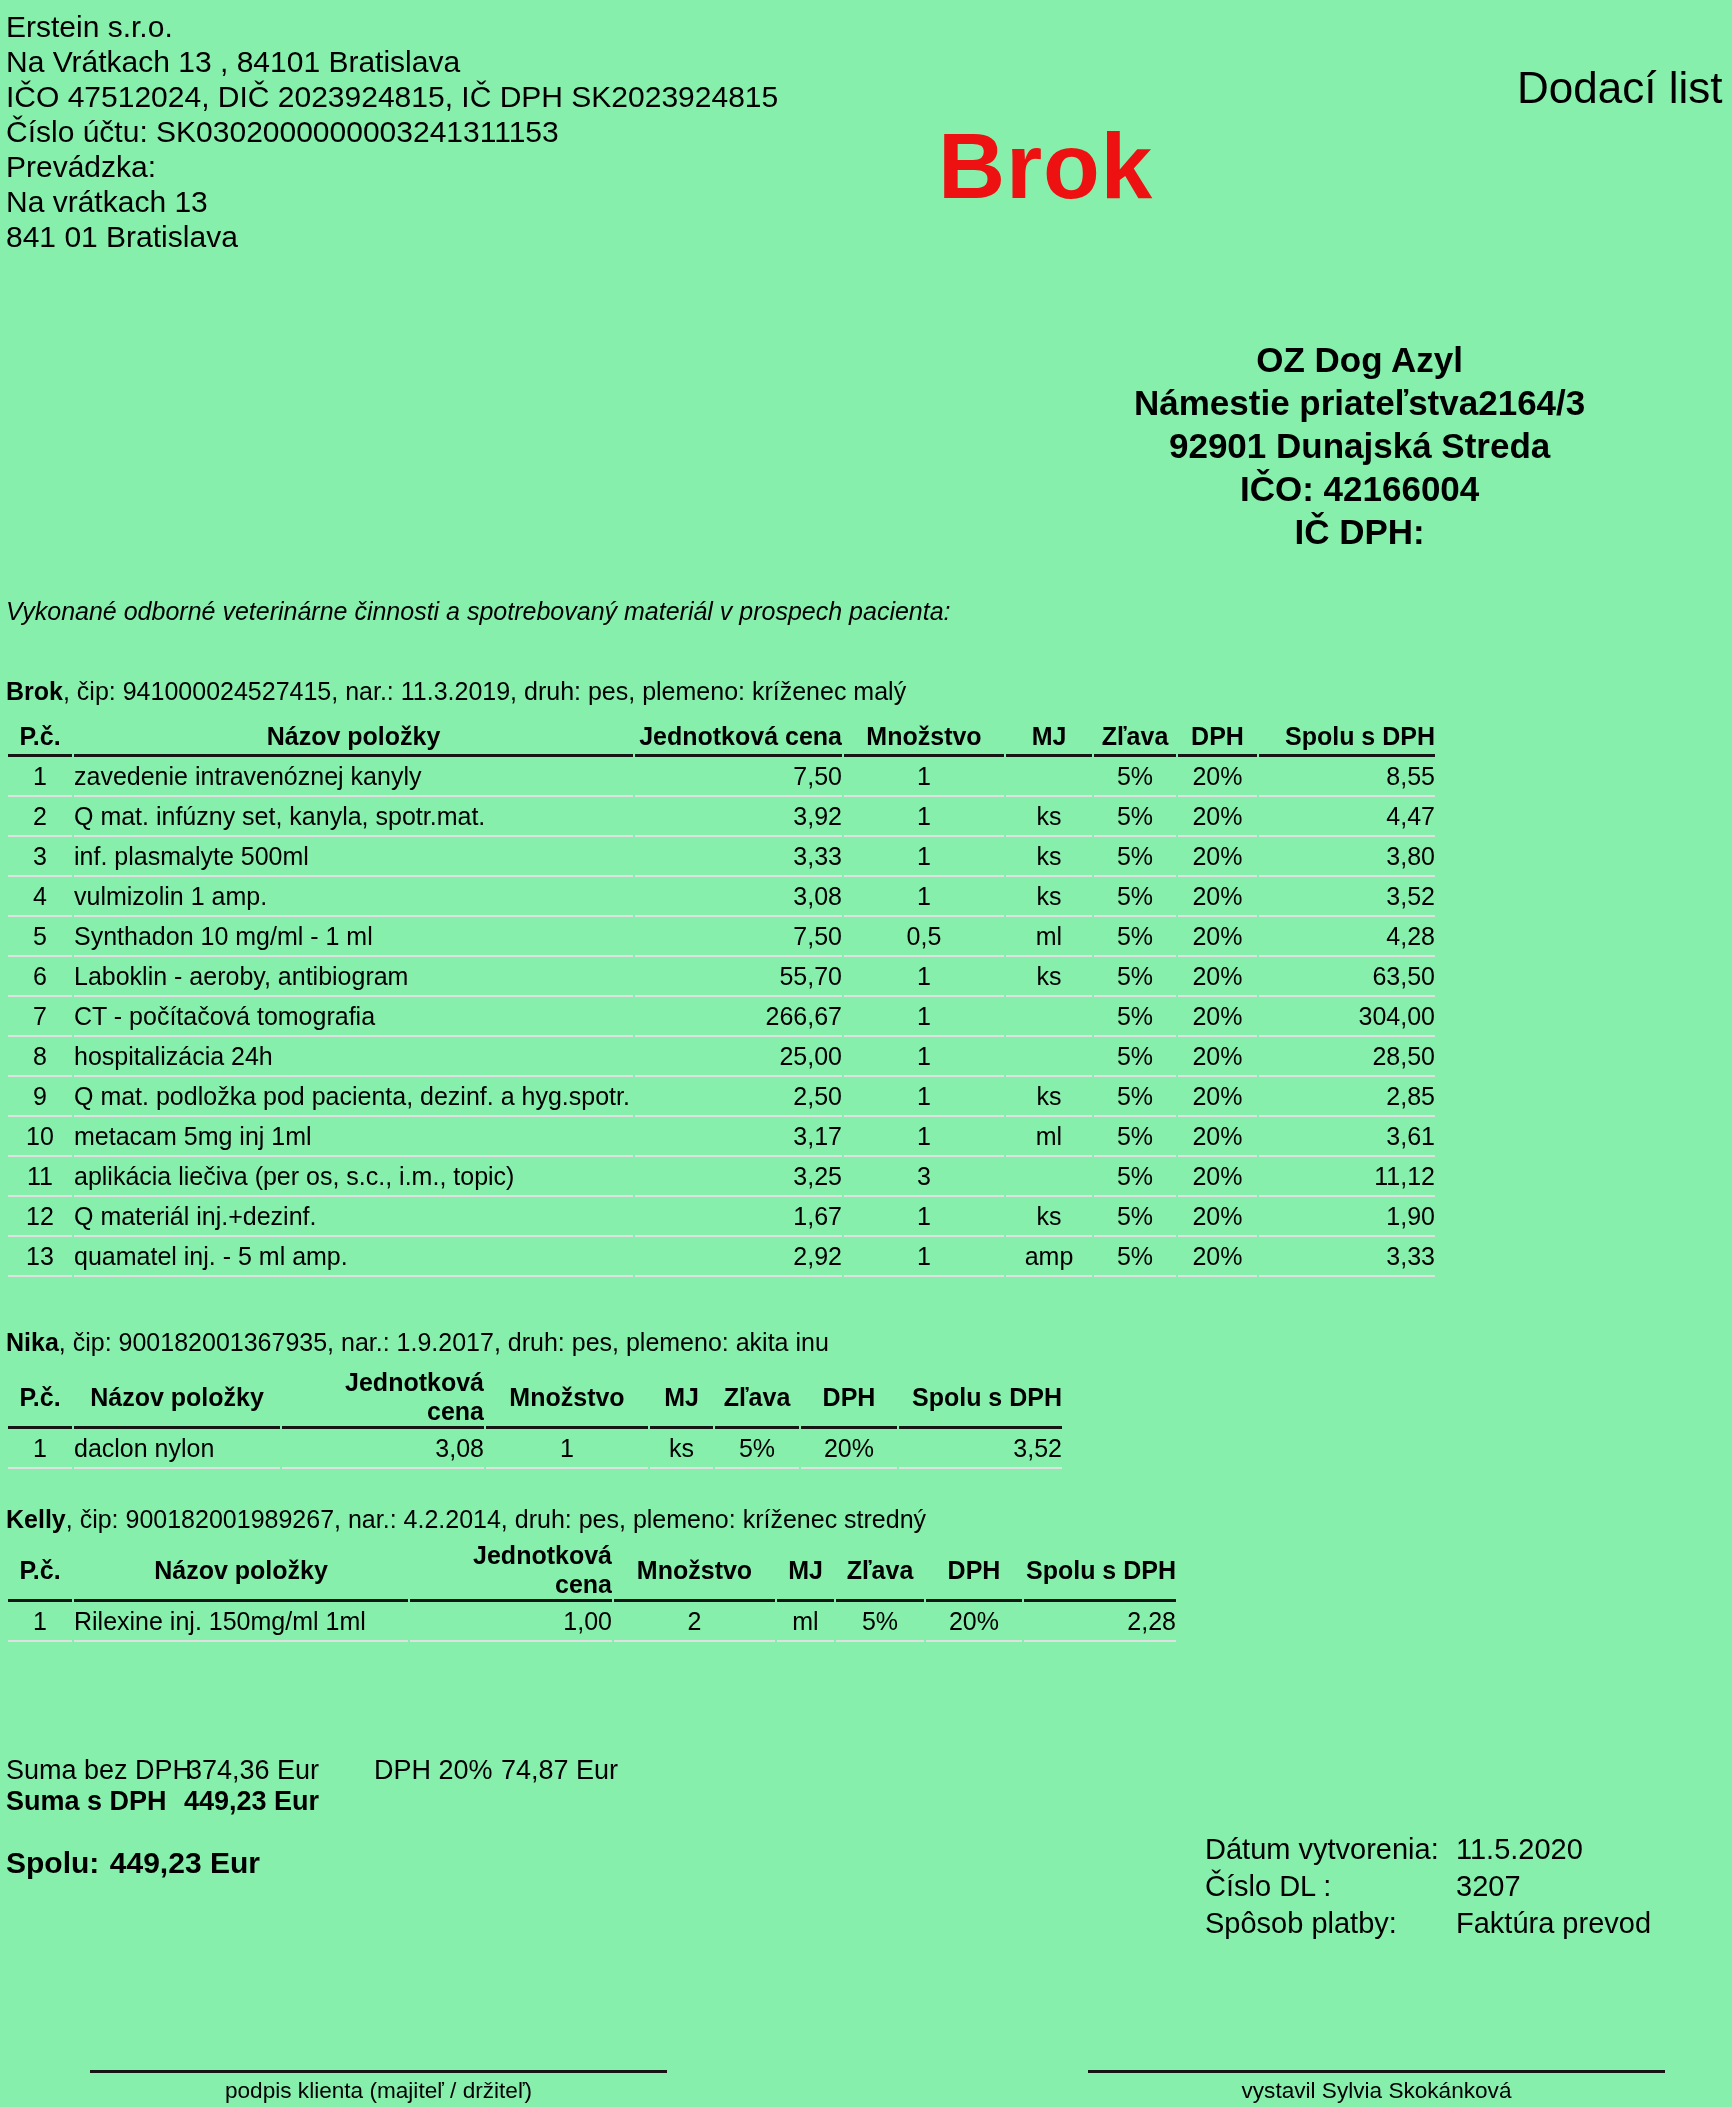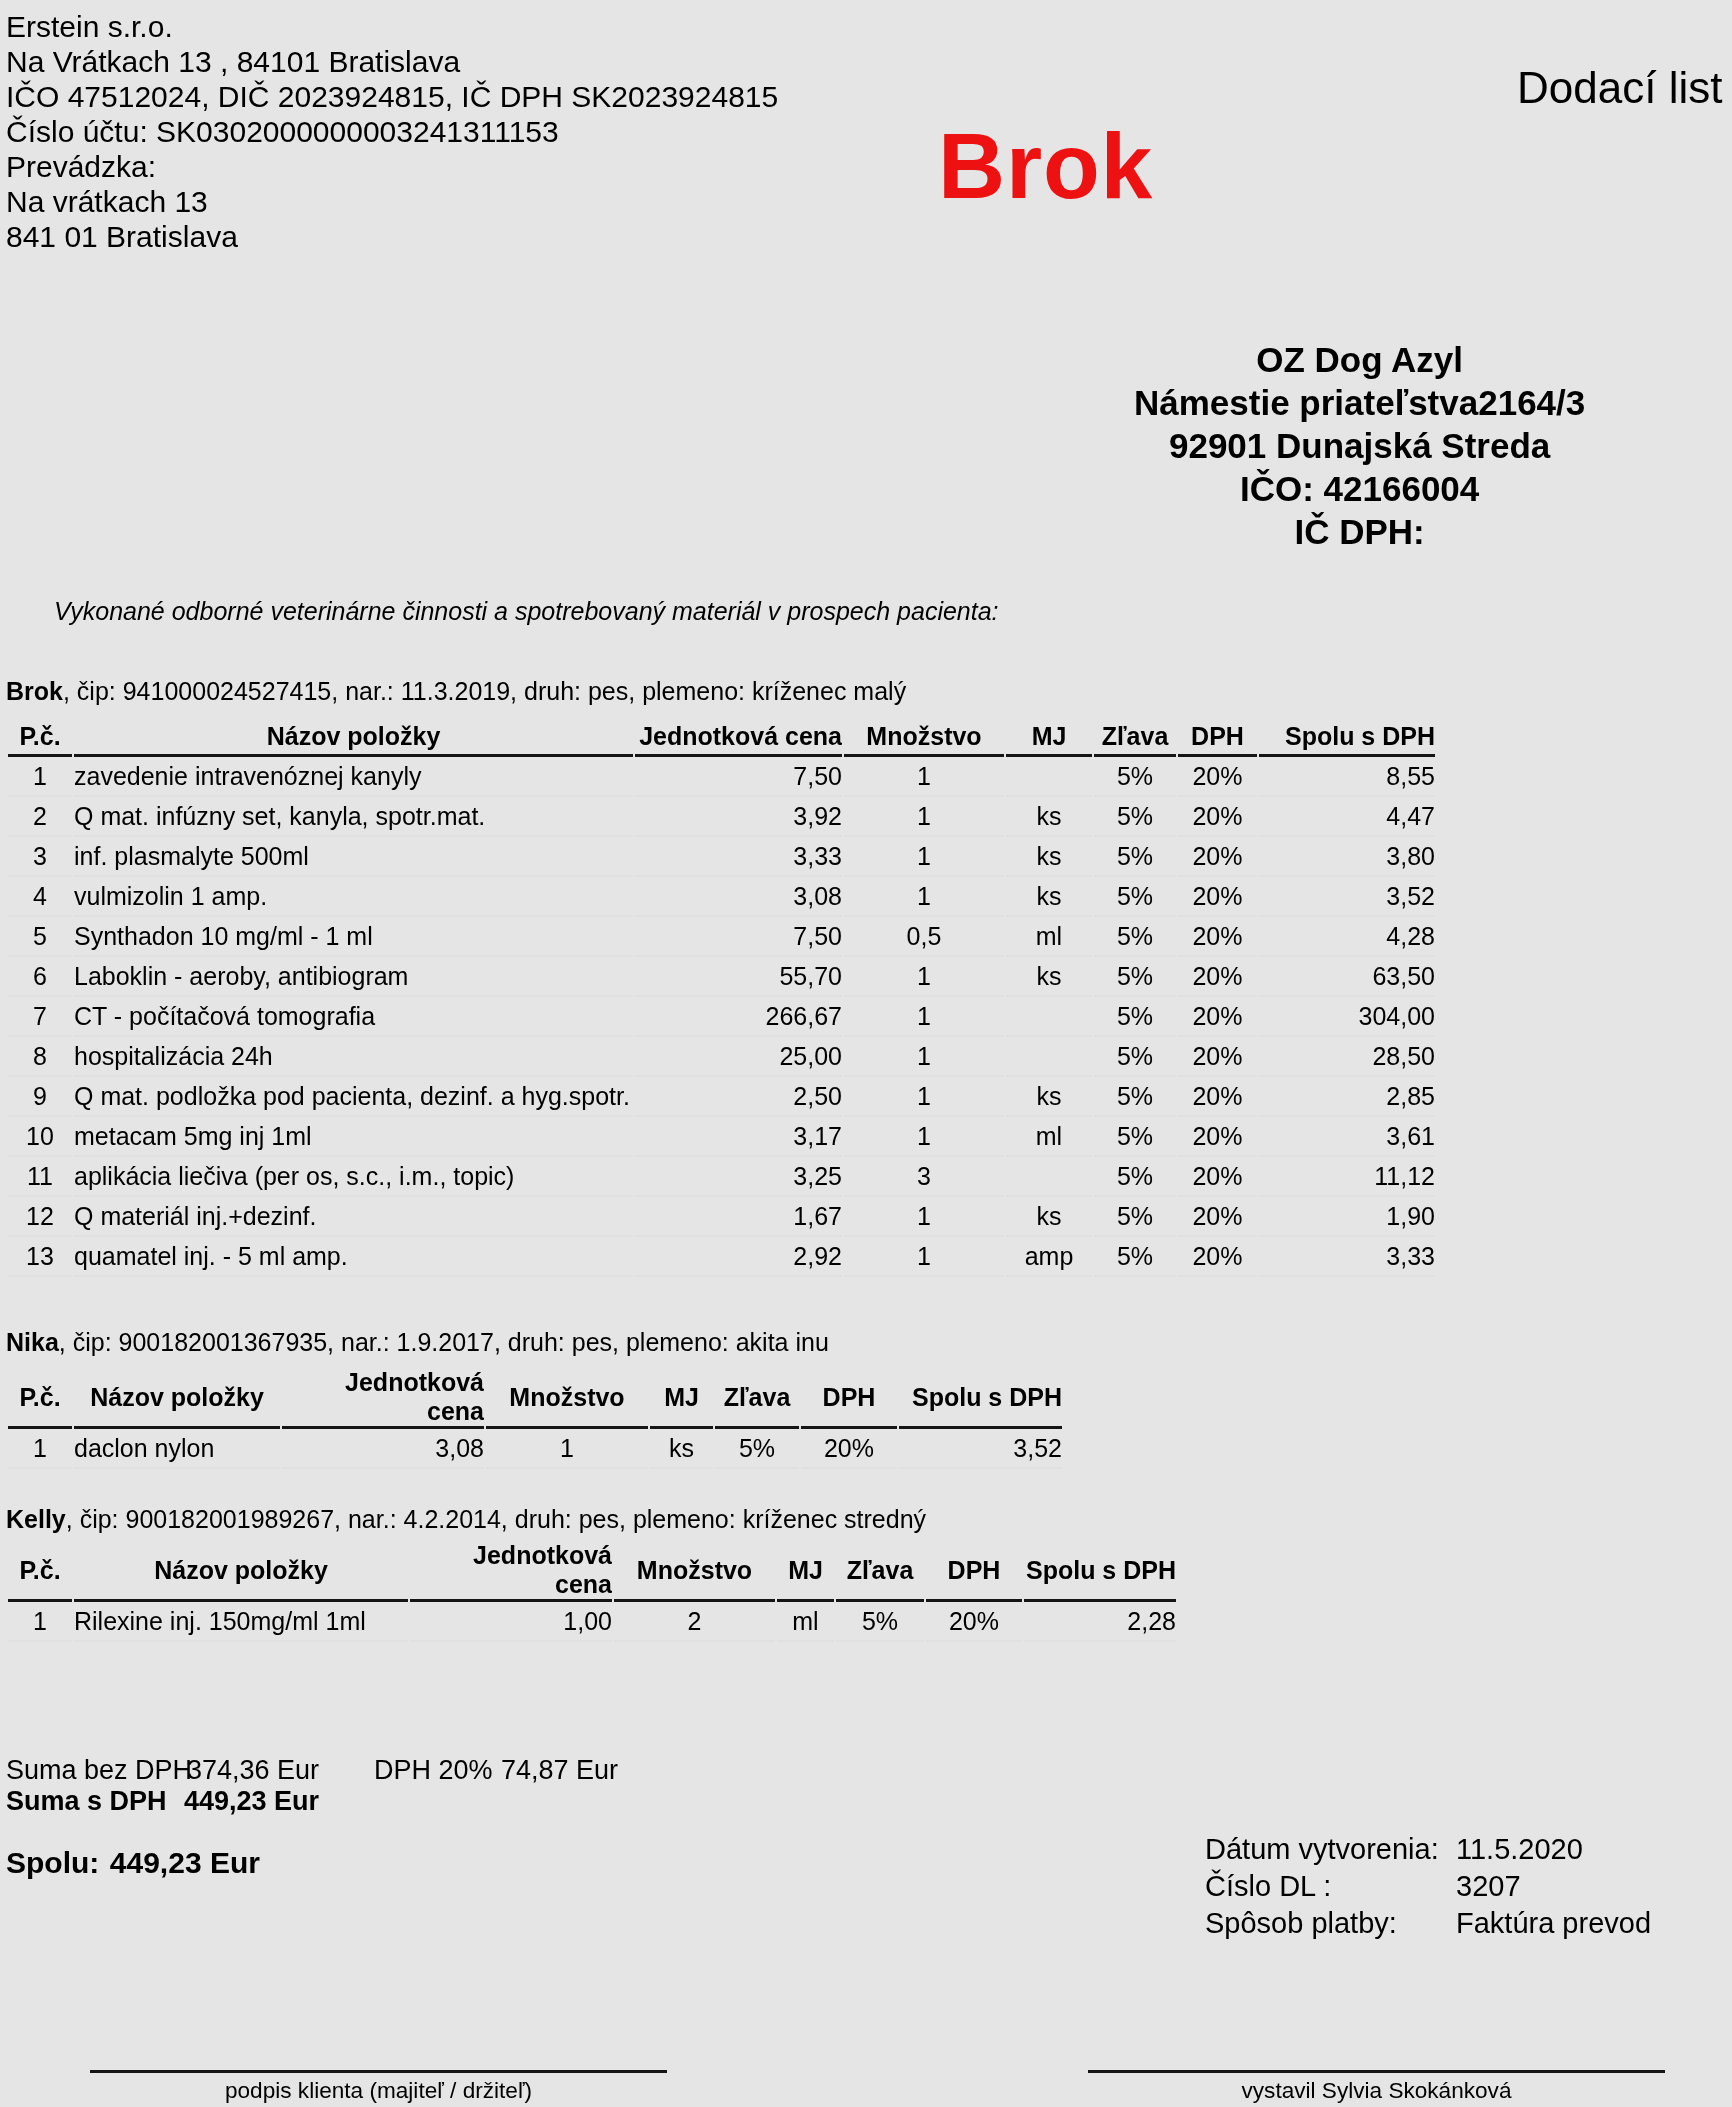--- a/index.html
+++ b/index.html
@@ -1,28 +1,28 @@
 <!DOCTYPE html>
 <html style="--accent: #ee1111;font-size:12px"><head>
 <meta charset="utf-8">
 <style>
   :root { --accent: #ee1111; }
   html,body { margin:0; padding:0; background:#fff; }
   .page {
-    position:relative; width:1733px; height:2108px; background:#e5e5e5;
+    position:relative; width:1733px; height:2108px; background:#86efac;
     font-family:"Liberation Sans","DejaVu Sans",sans-serif; color:#000;
     overflow:hidden;
   }
   .abs { position:absolute; }
 
   .supplier { left:6px; top:9px; font-size:30px; line-height:35px; }
   .doc-title { right:10.5px; top:63px; font-size:44px; }
   .pet-highlight { left:938px; top:113px; font-size:93px; font-weight:700; color:var(--accent); letter-spacing:0.8px; }
   .recipient { left:1134px; top:338px; font-size:35px; font-weight:700; line-height:43px;text-align:center; }
-  .intro { left:6px; top:597px; font-size:25px; font-style:italic;margin-left:48px; }
+  .intro { left:6px; top:597px; font-size:25px; font-style:italic; }
 
   .pet-line { font-size:25px; white-space:nowrap; }
   .pet-line .pet-name { font-weight:700; }
   .pet-line-0 { left:6px;  top:677px;  }
   .pet-line-1 { left:6px;  top:1328px; }
   .pet-line-2 { left:6px;  top:1505px;text-align:right; }
 
   table.items { border-collapse:separate; border-spacing:2.3px 0; table-layout:fixed; font-size:25px; }
   .table-0 { left:6px; top:718px;  width:1429px; }
   .table-1 { left:6px; top:1368px; width:1056px; }

